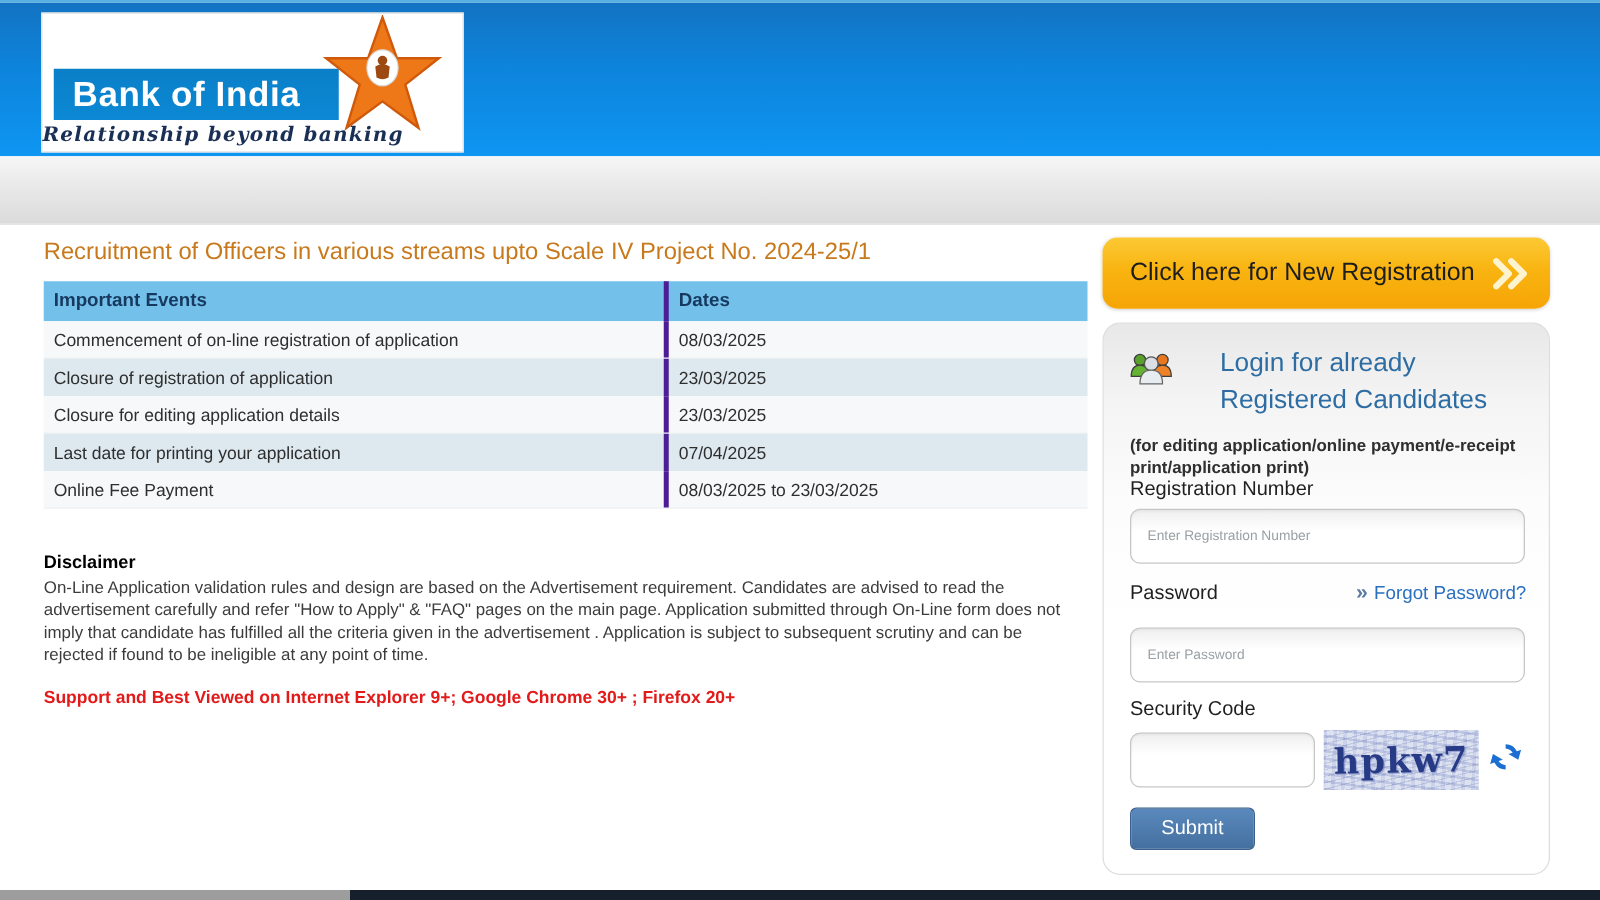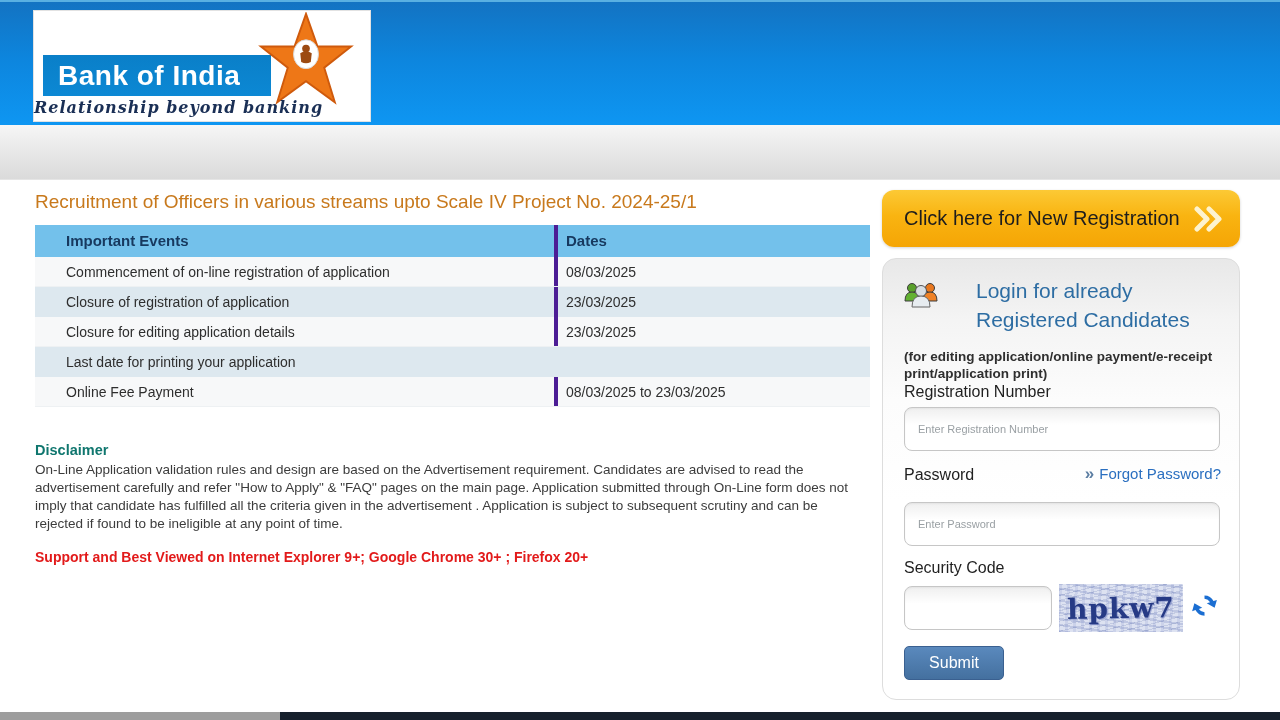--- a/index.html
+++ b/index.html
@@ -31,25 +31,25 @@
   .page-title { position:absolute; left:35px; top:191px; width:835px;
                 font-size:19px; color:#c8791c; }
   .events-table { position:absolute; left:35px; top:225px; width:835px;
                   font-size:14px; color:#2e2e2e; }
   .thead { display:flex; height:32px; background:#73c1eb; }
   .thead .cell { line-height:32px; font-size:15px; font-weight:bold; color:#17395f; }
   .trow { display:flex; height:30px; }
   .trow:nth-child(even) { background:#f7f8f9; border-bottom:1px solid #eef1f3; }
   .trow:nth-child(odd)  { background:#dde8ef; }
   .cell { padding-left:8px; line-height:30px; white-space:nowrap; overflow:hidden; }
-  .cell.c1 { width:496px;margin-left:23px; }
+  .cell.c1 { width:496px; }
   .cell.c2 { flex:1; border-left:4px solid #4c1d95; }
 
   .disclaimer-title { position:absolute; left:35px; top:442px;
-                      font-size:14.5px; font-weight:bold; color:#0f766e; }
+                      font-size:14.5px; font-weight:bold; color:#000000; }
   .disclaimer-body { position:absolute; left:35px; top:461px; width:832px;
                      font-size:13.5px; color:#3c3c3c; line-height:18px; }
   .support-note { position:absolute; left:35px; top:549px; width:832px;
                   font-size:14px; font-weight:bold; color:#e21a1a; }
 
   
   .newreg-btn { position:absolute; left:882px; top:190px; width:358px; height:57px;
                 border:none; border-radius:12px; cursor:pointer;
                 background:linear-gradient(180deg,#fcc935 0%,#f9b411 45%,#f5a505 100%);
                 box-shadow:0 1px 3px rgba(0,0,0,.18);
@@ -141,20 +141,21 @@
     <div class="trow">
       <div class="cell c1">Closure of registration of application</div>
       <div class="cell c2">23/03/2025</div>
     </div>
     <div class="trow">
       <div class="cell c1">Closure for editing application details</div>
       <div class="cell c2">23/03/2025</div>
     </div>
     <div class="trow">
       <div class="cell c1">Last date for printing your application</div>
+      <div class="cell c2">07/04/2025</div>
     </div>
     <div class="trow">
       <div class="cell c1">Online Fee Payment</div>
       <div class="cell c2">08/03/2025 to 23/03/2025</div>
     </div>
   </div>
 
   <div class="disclaimer-title">Disclaimer</div>
   <div class="disclaimer-body">On-Line Application validation rules and design are based on the Advertisement requirement. Candidates are advised to read the advertisement carefully and refer "How to Apply" &amp; "FAQ" pages on the main page. Application submitted through On-Line form does not imply that candidate has fulfilled all the criteria given in the advertisement . Application is subject to subsequent scrutiny and can be rejected if found to be ineligible at any point of time.</div>
   <div class="support-note">Support and Best Viewed on Internet Explorer 9+; Google Chrome 30+ ; Firefox 20+</div>

